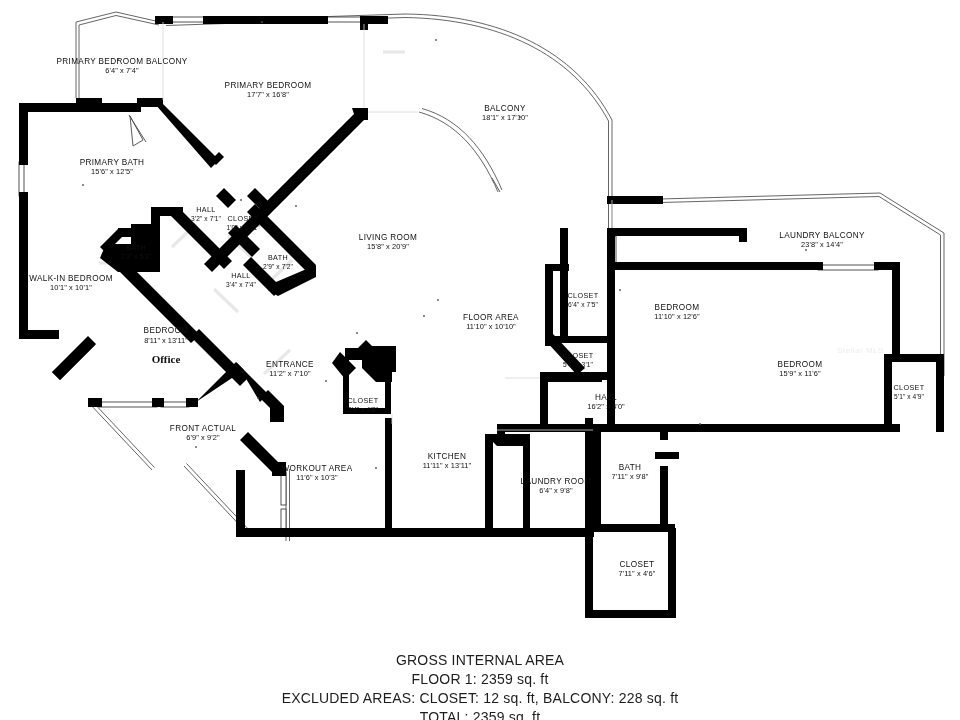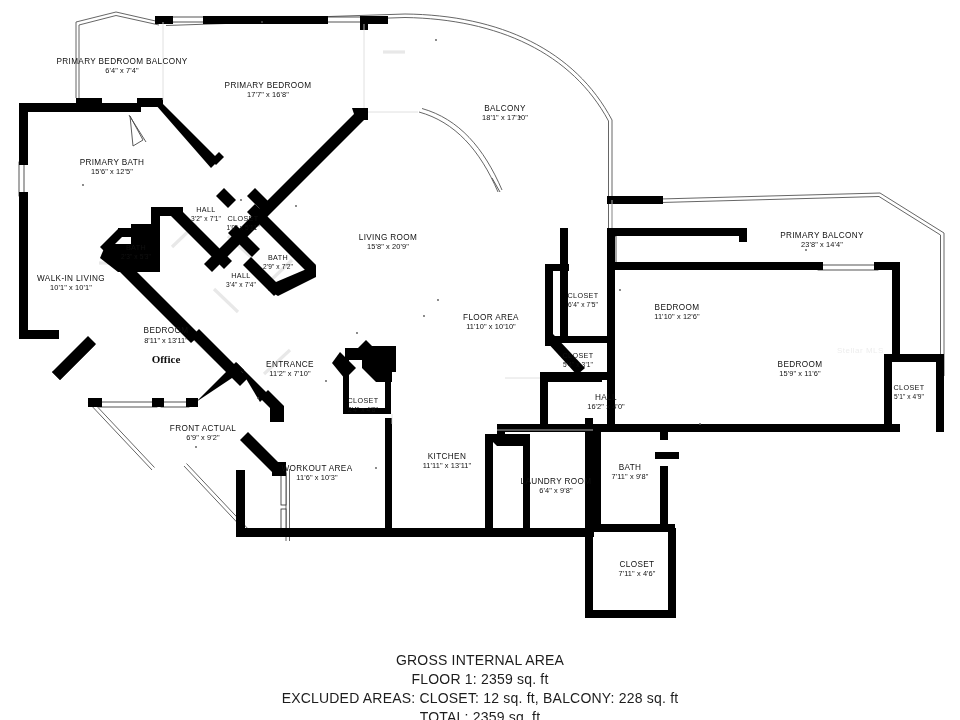--- a/index.html
+++ b/index.html
@@ -367,21 +367,21 @@
       </div>
       <div class="label sm" style="left: 278px; top: 254px;">
         <span class="rm-name">BATH</span>
         <span class="rm-dim">2'9" x 7'2"</span>
       </div>
       <div class="label sm" style="left: 241px; top: 272px;">
         <span class="rm-name">HALL</span>
         <span class="rm-dim">3'4" x 7'4"</span>
       </div>
       <div class="label" style="left: 71px; top: 274px;">
-        <span class="rm-name">WALK-IN LIVING</span>
+        <span class="rm-name">WALK-IN BEDROOM</span>
         <span class="rm-dim">10'1" x 10'1"</span>
       </div>
       <div class="label" style="left: 388px; top: 233px;">
         <span class="rm-name">LIVING ROOM</span>
         <span class="rm-dim">15'8" x 20'9"</span>
       </div>
       <div class="label" style="left: 491px; top: 313px;">
         <span class="rm-name">FLOOR AREA</span>
         <span class="rm-dim">11'10" x 10'10"</span>
       </div>
@@ -420,21 +420,21 @@
       </div>
       <div class="label sm" style="left: 578px; top: 352px;">
         <span class="rm-name">CLOSET</span>
         <span class="rm-dim">5'4" x 3'1"</span>
       </div>
       <div class="label" style="left: 677px; top: 303px;">
         <span class="rm-name">BEDROOM</span>
         <span class="rm-dim">11'10" x 12'6"</span>
       </div>
       <div class="label" style="left: 822px; top: 231px;">
-        <span class="rm-name">PRIMARY BALCONY</span>
+        <span class="rm-name">LAUNDRY BALCONY</span>
         <span class="rm-dim">23'8" x 14'4"</span>
       </div>
       <div class="label" style="left: 800px; top: 360px;">
         <span class="rm-name">BEDROOM</span>
         <span class="rm-dim">15'9" x 11'6"</span>
       </div>
       <div class="label sm" style="left: 909px; top: 384px;">
         <span class="rm-name">CLOSET</span>
         <span class="rm-dim">5'1" x 4'9"</span>
       </div>

